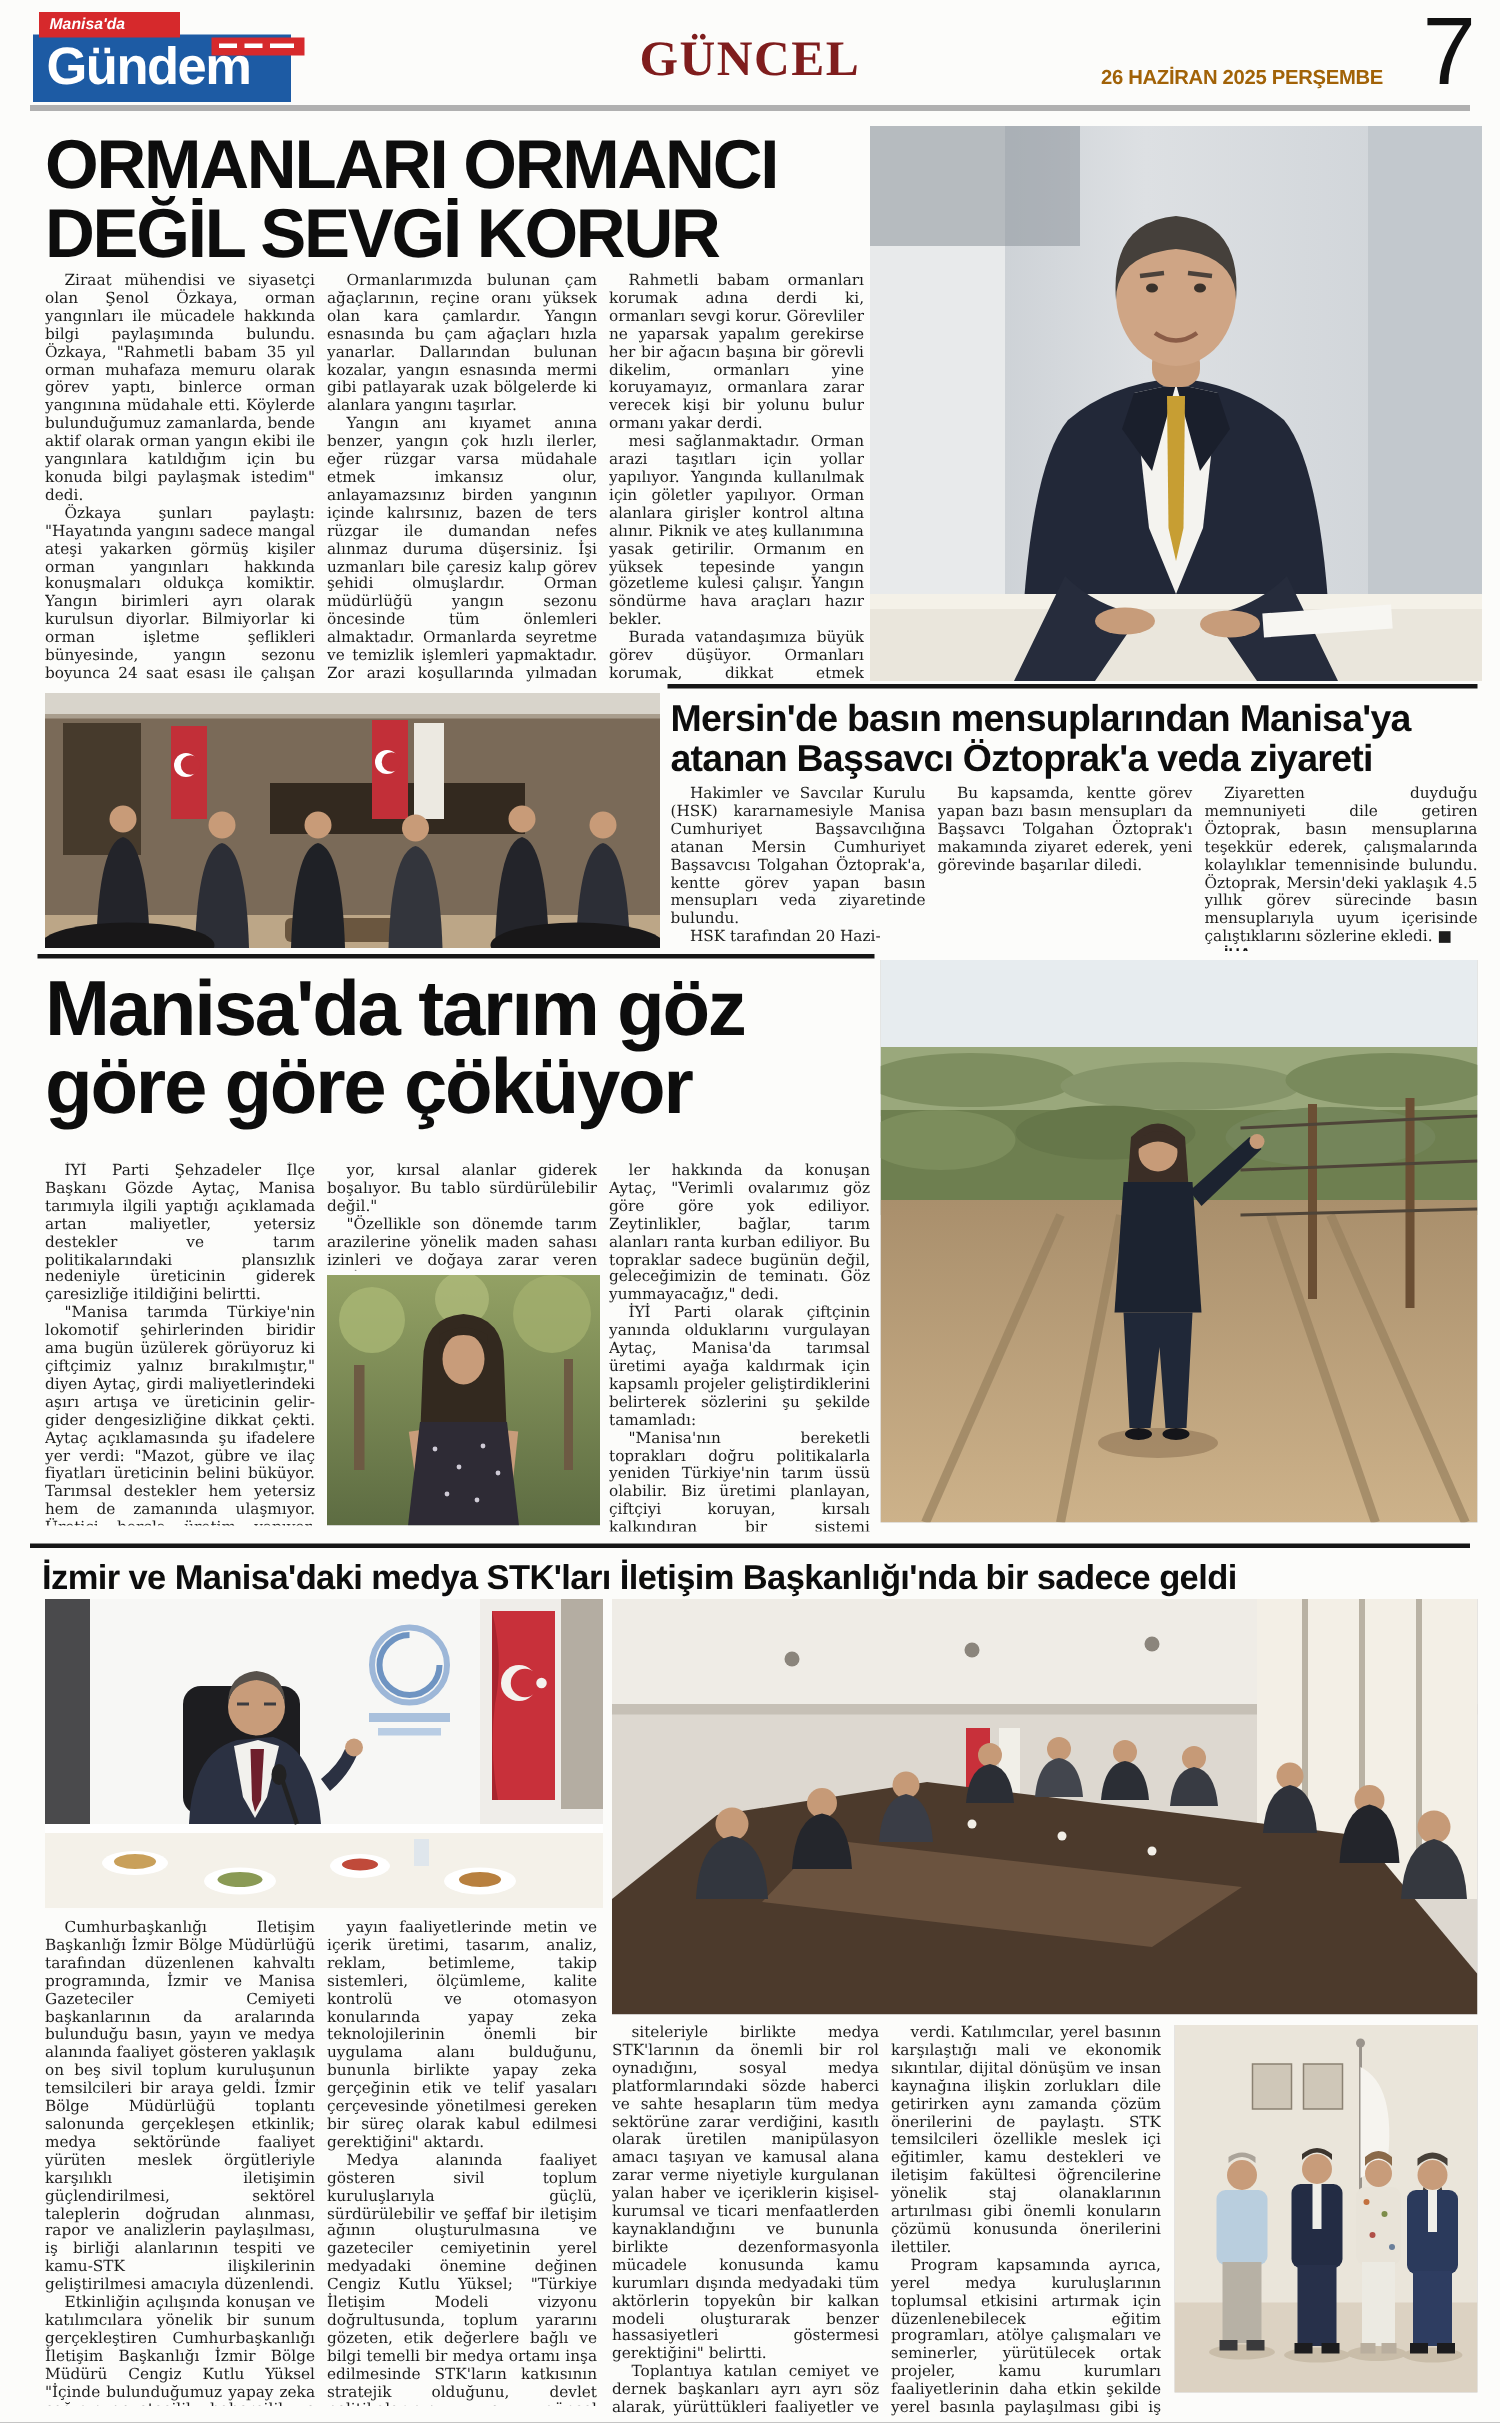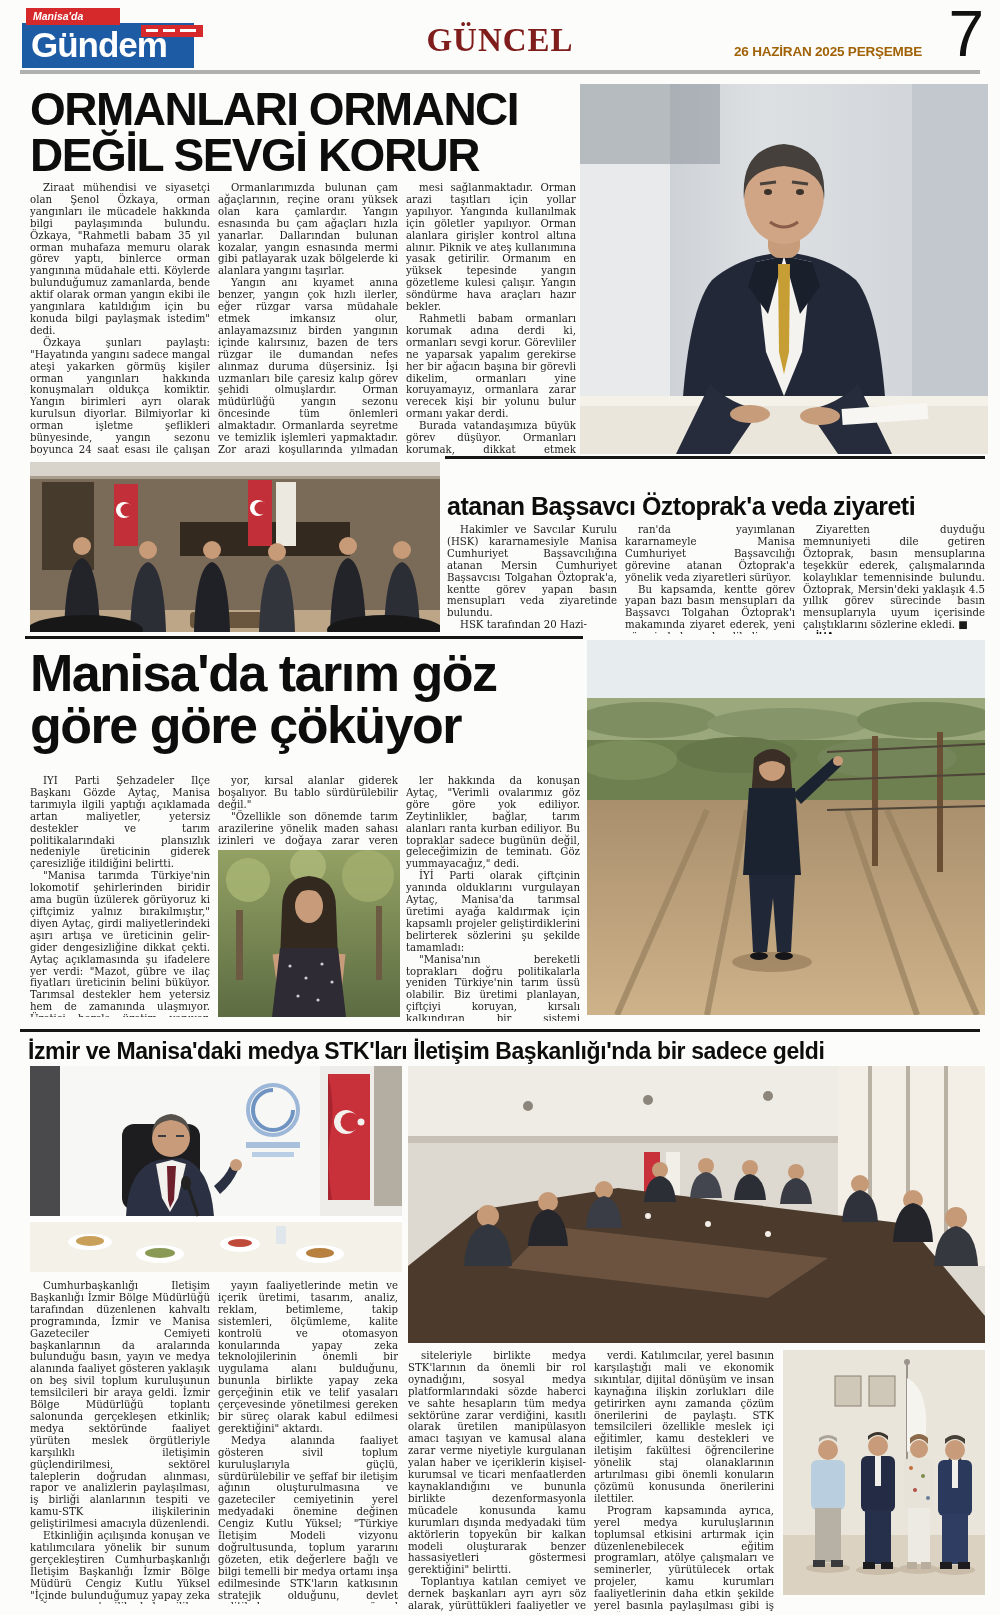--- a/index.html
+++ b/index.html
@@ -86,22 +86,22 @@
   <div class="col" style="left:30px; top:182px; width:180px; height:274px;">
       <p>Ziraat mühendisi ve siyasetçi olan Şenol Özkaya, orman yangınları ile mücadele hakkında bilgi paylaşımında bulundu. Özkaya, "Rahmetli babam 35 yıl orman muhafaza memuru olarak görev yaptı, binlerce orman yangınına müdahale etti. Köylerde bulunduğumuz zamanlarda, bende aktif olarak orman yangın ekibi ile yangınlara katıldığım için bu konuda bilgi paylaşmak istedim" dedi.</p>
       <p>Özkaya şunları paylaştı: "Hayatında yangını sadece mangal ateşi yakarken görmüş kişiler orman yangınları hakkında konuşmaları oldukça komiktir. Yangın birimleri ayrı olarak kurulsun diyorlar. Bilmiyorlar ki orman işletme şeflikleri bünyesinde, yangın sezonu boyunca 24 saat esası ile çalışan eğitimli ve donanımlı hazır kıta müdahale timi bulunmaktadır.</p>
     </div>
   <div class="col" style="left:218px; top:182px; width:180px; height:274px;">
       <p>Ormanlarımızda bulunan çam ağaçlarının, reçine oranı yüksek olan kara çamlardır. Yangın esnasında bu çam ağaçları hızla yanarlar. Dallarından bulunan kozalar, yangın esnasında mermi gibi patlayarak uzak bölgelerde ki alanlara yangını taşırlar.</p>
       <p>Yangın anı kıyamet anına benzer, yangın çok hızlı ilerler, eğer rüzgar varsa müdahale etmek imkansız olur, anlayamazsınız birden yangının içinde kalırsınız, bazen de ters rüzgar ile dumandan nefes alınmaz duruma düşersiniz. İşi uzmanları bile çaresiz kalıp görev şehidi olmuşlardır.  Orman müdürlüğü yangın sezonu öncesinde tüm önlemleri almaktadır. Ormanlarda seyretme ve temizlik işlemleri yapmaktadır. Zor arazi koşullarında yılmadan usanmadan ormanların aralarını açarak yangın esnasında geçişin engellen-</p>
     </div>
   <div class="col" style="left:406px; top:182px; width:170px; height:274px;">
     <div>
+        <p>Rahmetli babam ormanları korumak adına derdi ki, ormanları sevgi korur. Görevliler ne yaparsak yapalım gerekirse her bir ağacın başına bir görevli dikelim, ormanları yine koruyamayız, ormanlara zarar verecek kişi bir yolunu bulur ormanı yakar derdi.</p>
         <p>mesi sağlanmaktadır. Orman arazi taşıtları için yollar yapılıyor. Yangında kullanılmak için göletler yapılıyor. Orman alanlara girişler kontrol altına alınır. Piknik ve ateş kullanımına yasak getirilir. Ormanım en yüksek tepesinde yangın gözetleme kulesi çalışır. Yangın söndürme hava araçları hazır bekler.</p>
-        <p>Rahmetli babam ormanları korumak adına derdi ki, ormanları sevgi korur. Görevliler ne yaparsak yapalım gerekirse her bir ağacın başına bir görevli dikelim, ormanları yine koruyamayız, ormanlara zarar verecek kişi bir yolunu bulur ormanı yakar derdi.</p>
         <p>Burada vatandaşımıza büyük görev düşüyor. Ormanları korumak, dikkat etmek gerekiyor. Manisa Tarzanı'nın kemiklerini sızlatmayalım, ormanlarımıza sahip çıkalım." ■</p>
       </div>
 
   </div>
 
   <div class="photo" style="left:580px; top:84px; width:408px; height:370px;">
     <svg viewBox="0 0 408 370" preserveAspectRatio="none" aria-hidden="true">
       <defs>
         <linearGradient id="g1" x1="0" y1="0" x2="1" y2="0">
           <stop offset="0" stop-color="#bfc5cb"></stop>
@@ -130,20 +130,21 @@
       <rect x="0" y="312" width="408" height="10" fill="#f4f1e8"></rect>
       <path d="M96 370 L130 300 Q150 320 180 326 L150 370 Z" fill="#262c3c"></path>
       <path d="M312 370 L278 300 Q258 320 228 326 L258 370 Z" fill="#262c3c"></path>
       <ellipse cx="170" cy="330" rx="20" ry="9" fill="#c79c7a"></ellipse>
       <ellipse cx="240" cy="332" rx="20" ry="9" fill="#c79c7a"></ellipse>
       <rect x="262" y="322" width="86" height="16" fill="#f7f6f2" transform="rotate(-4 305 330)"></rect>
     </svg>
   </div>
 
   <div class="rule-black" style="left:445px; top:456px; width:540px;"></div>
+  <div class="abs hl hl-md" style="left:447px; top:466px; width:540px;">Mersin'de basın mensuplarından Manisa'ya</div>
   <div class="abs hl hl-md" style="left:447px; top:493px; width:540px;">atanan Başsavcı Öztoprak'a veda ziyareti</div>
 
   <div class="photo" style="left:30px; top:462px; width:410px; height:170px;">
     <svg viewBox="0 0 410 170" preserveAspectRatio="none" aria-hidden="true">
       <rect width="410" height="170" fill="#7a6a58"></rect>
       <rect width="410" height="14" fill="#d8d4cb"></rect>
       <rect y="14" width="410" height="3" fill="#a99e8e"></rect>
       <rect x="12" y="20" width="52" height="88" fill="#463a2c"></rect>
       <rect x="150" y="60" width="170" height="34" fill="#33291f"></rect>
       <rect x="84" y="22" width="24" height="62" fill="#c22f38"></rect>
@@ -170,21 +171,20 @@
       <ellipse cx="55" cy="168" rx="58" ry="15" fill="#181718"></ellipse>
       <ellipse cx="355" cy="168" rx="58" ry="15" fill="#181718"></ellipse>
     </svg>
   </div>
 
   <div class="col" style="left:447px; top:524px; width:170px; height:110px;">
       <p>Hakimler ve Savcılar Kurulu (HSK) kararnamesiyle Manisa Cumhuriyet Başsavcılığına atanan Mersin Cumhuriyet Başsavcısı Tolgahan Öztoprak'a, kentte görev yapan basın mensupları veda ziyaretinde bulundu.</p>
       <p>HSK tarafından 20 Hazi-</p>
     </div>
   <div class="col" style="left:625px; top:524px; width:170px; height:110px;">
-      <p>ran'da yayımlanan kararnameyle Manisa Cumhuriyet Başsavcılığı görevine atanan Öztoprak'a yönelik veda ziyaretleri sürüyor.</p>
       <p>Bu kapsamda, kentte görev yapan bazı basın mensupları da Başsavcı Tolgahan Öztoprak'ı makamında ziyaret ederek, yeni görevinde başarılar diledi.</p>
     </div>
   <div class="col" style="left:803px; top:524px; width:182px; height:110px;">
     <div>
         <p>Ziyaretten duyduğu memnuniyeti dile getiren Öztoprak, basın mensuplarına teşekkür ederek, çalışmalarında kolaylıklar temennisinde bulundu. Öztoprak, Mersin'deki yaklaşık 4.5 yıllık görev sürecinde basın mensuplarıyla uyum içerisinde çalıştıklarını sözlerine ekledi. ■</p>
       </div>
     <p class="byline">İHA</p>
   </div>
 
   <div class="rule-black" style="left:25px; top:636px; width:558px;"></div>

